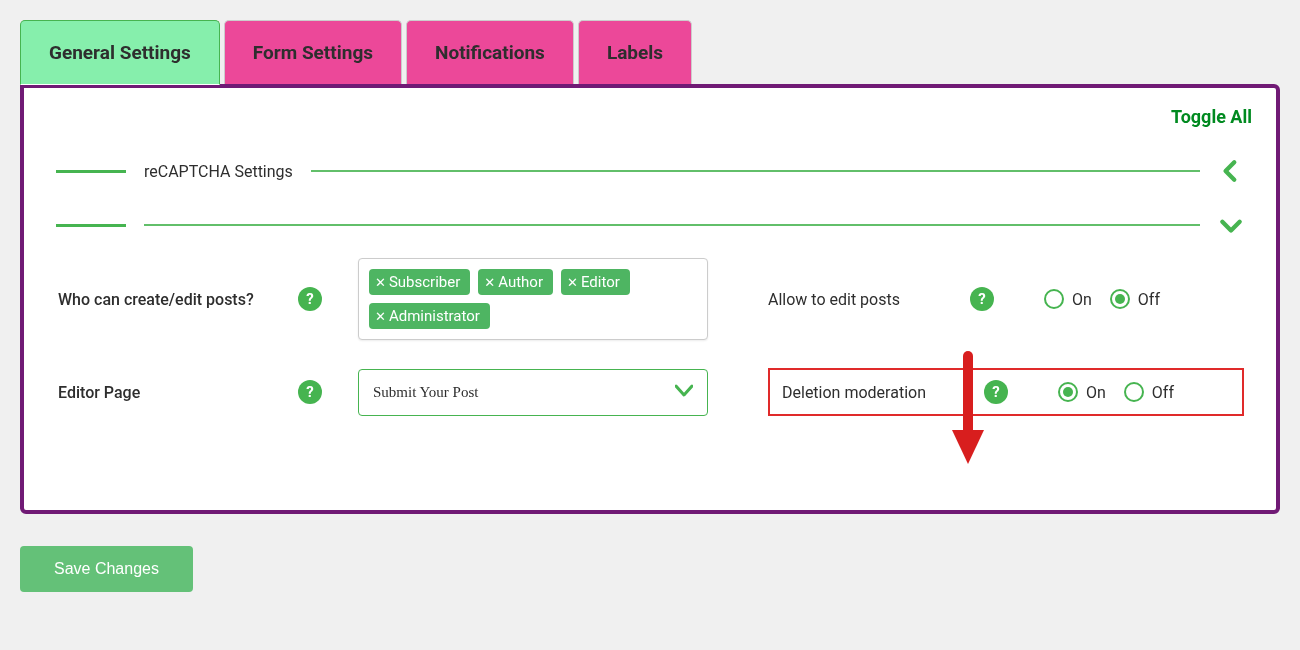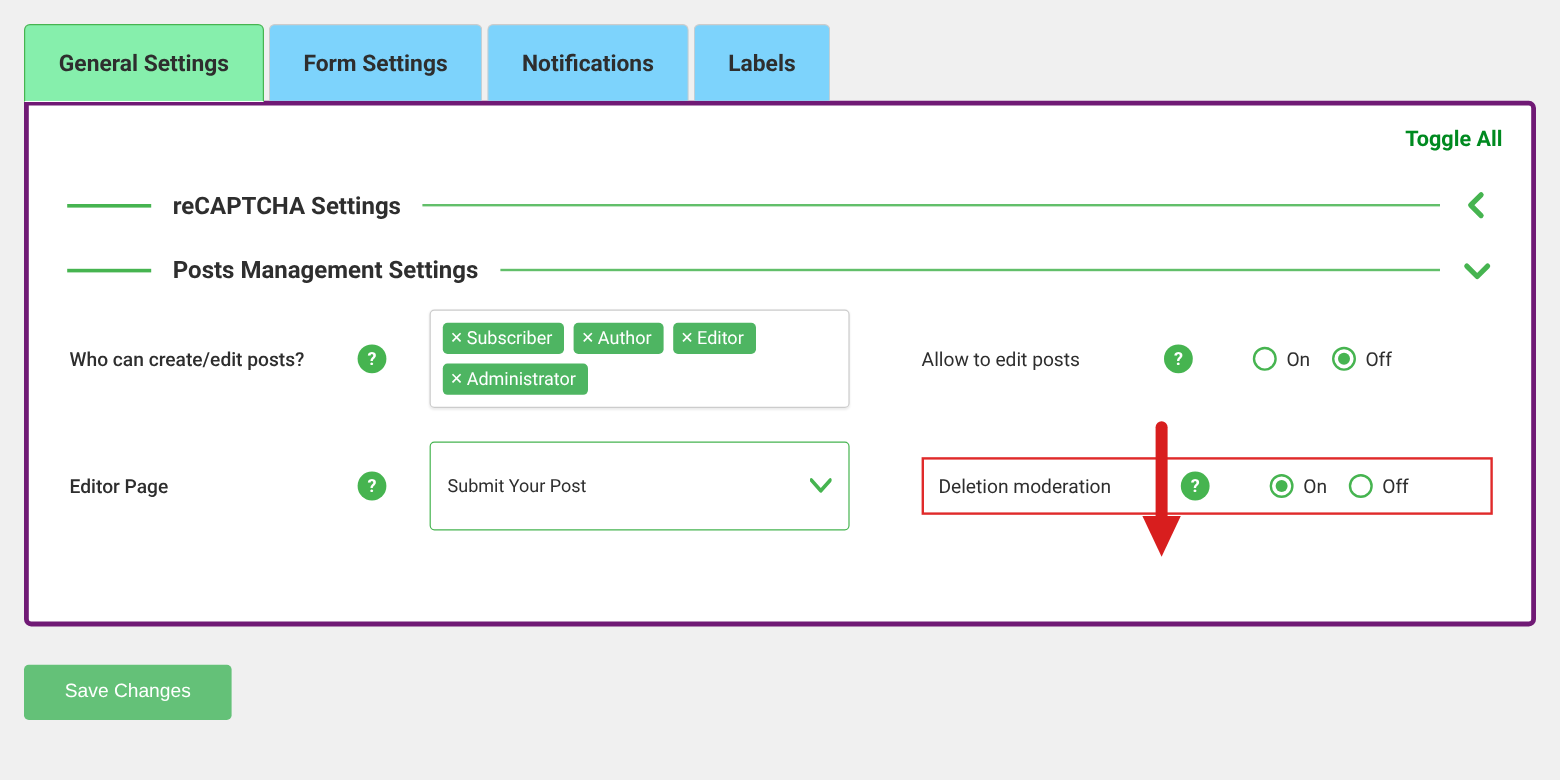--- a/index.html
+++ b/index.html
@@ -12,21 +12,21 @@
     font-size: 15px;
   }
   .tabs {
     display: flex;
     gap: 4px;
     position: relative;
     z-index: 2;
   }
   .tab {
     padding: 20px 28px;
-    background: #7dd3fc;
+    background: #ec4899;
     border: 1px solid #ccc;
     border-bottom: none;
     border-radius: 5px 5px 0 0;
     font-weight: 700;
     font-size: 19px;
     cursor: pointer;
     color: #2e2e2e;
   }
   .tab.active {
     background: #86efac;
@@ -56,22 +56,22 @@
     align-items: center;
     gap: 18px;
     margin: 28px 0 18px 0;
   }
   .section-line-short {
     width: 70px;
     height: 3px;
     background: #46b450;
   }
   .section-title {
-    font-weight: 700;
-    font-size: 20px;
+    font-weight: 400;
+    font-size: 16px;
     white-space: nowrap;
   }
   .section-line-long {
     flex: 1;
     height: 2px;
     background: #46b450;
     opacity: .85;
   }
   .section-arrow {
     width: 26px;
@@ -129,26 +129,27 @@
     cursor: default;
   }
   .tag .x {
     cursor: pointer;
     font-size: 13px;
     line-height: 1;
   }
   .select-box {
     border: 1px solid #46b450;
     border-radius: 4px;
-    padding: 27px 14px;
-    display: flex;
-    align-items: center;
+    padding: 14px 14px;
+    display: flex;
+    align-items: flex-start;
     justify-content: space-between;
     background: #fff;
     cursor: pointer;
+    font-family: Liberation Serif, serif;
   }
   .dropdown-caret svg { display: block; }
   .right-field {
     display: flex;
     align-items: center;
     gap: 32px;
   }
   .right-field .field-label {
     width: 170px;
     font-size: 16px;
@@ -223,21 +224,20 @@
     <div class="section-line-long"></div>
     <div class="section-arrow">
       <svg width="26" height="26" viewBox="0 0 24 24">
           <path d="M15 4 L7 12 L15 20" fill="none" stroke="#46b450" stroke-width="4" stroke-linecap="round" stroke-linejoin="round"></path>
         </svg>
     </div>
   </div>
 
   <div class="section-row">
     <div class="section-line-short"></div>
-    <div class="section-title">Posts Management Settings</div>
     <div class="section-line-long"></div>
     <div class="section-arrow">
       <svg width="26" height="26" viewBox="0 0 24 24">
           <path d="M4 9 L12 17 L20 9" fill="none" stroke="#46b450" stroke-width="4" stroke-linecap="round" stroke-linejoin="round"></path>
         </svg>
     </div>
   </div>
 
   <div class="form-grid">
 

